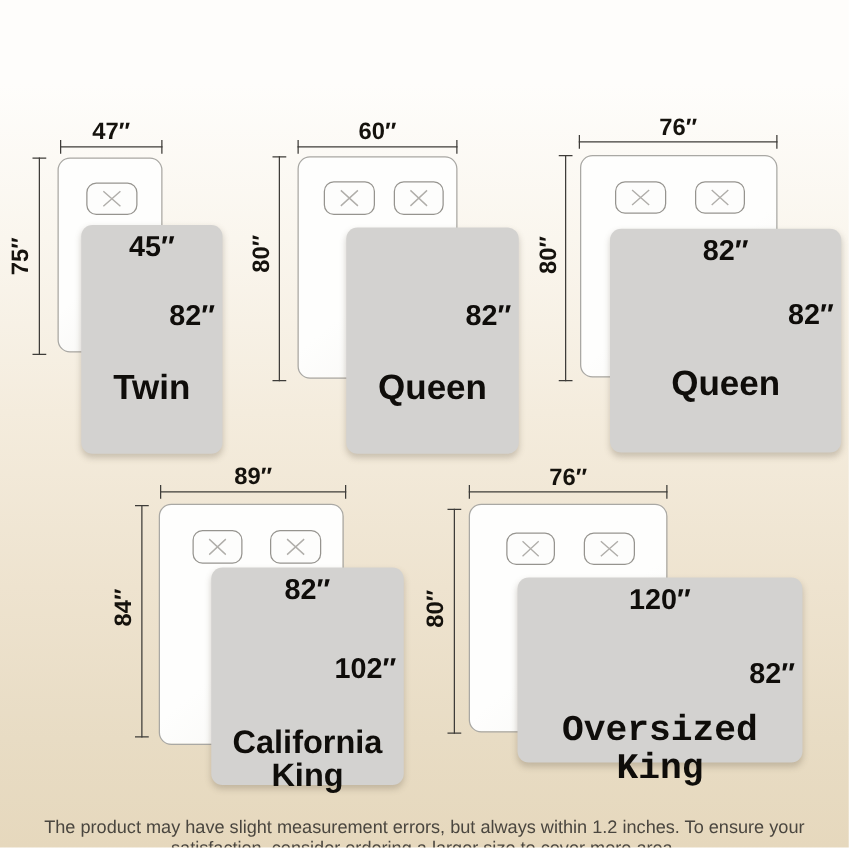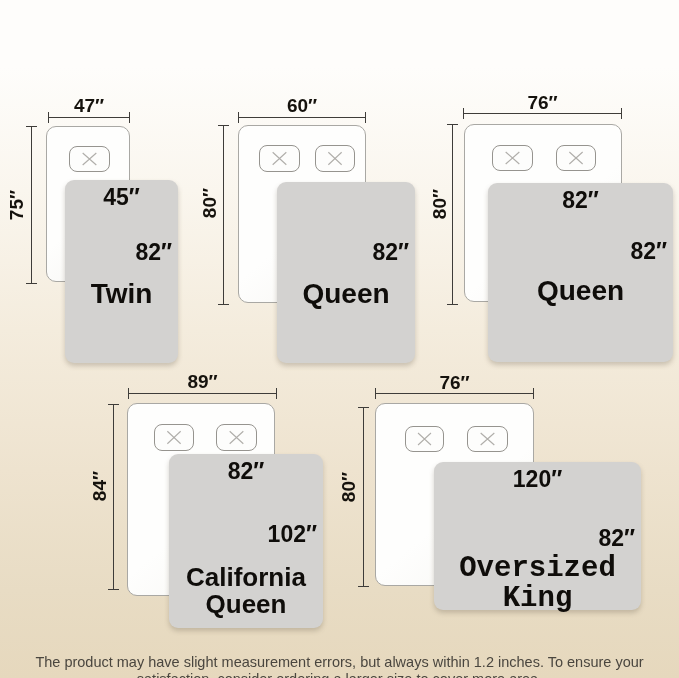--- a/index.html
+++ b/index.html
@@ -30,21 +30,21 @@
   }
   .pillow { position:absolute; background:#fdfdfc; border:1px solid #96948f; border-radius:8px; }
   .pillow svg { width:100%; height:100%; display:block; }
   .blanket {
     position:absolute; background:#d3d2d0; border-radius:9px;
     box-shadow:0 3px 5px rgba(105,95,78,0.30);
   }
   .blanket .wlab { position:absolute; top:4px; left:0; right:0; text-align:center; font-size:23px; font-weight:700; color:#0f0d0a; }
   .blanket .hlab { position:absolute; font-size:23px; font-weight:700; color:#0f0d0a; right:6px; }
   .blanket .name { position:absolute; left:0; right:0; text-align:center; font-size:28px; font-weight:700; color:#0f0d0a; line-height:1.04; }
-  .blanket .name div { margin:0 auto; }
+  .blanket .name div { margin:16px auto; }
   .note {
     position:absolute; left:0; right:0; top:638px; text-align:center;
     font-size:14.5px; line-height:1.2; color:#4a463f;
   }
   .note div { width:612px; margin:16px auto; }
 </style>
 </head>
 <body>
 
 <div class="stage">
@@ -136,21 +136,21 @@
       <div class="pillow" style="left:88px;top:20px;width:41px;height:27px;">
         <svg viewBox="0 0 40 24" preserveAspectRatio="none">
             <path d="M13 6 L27 18 M27 6 L13 18" stroke="#b0aeaa" stroke-width="1.2" fill="none"></path>
           </svg>
       </div>
     </div>
     <div class="blanket" style="left:169px;top:454px;width:154px;height:174px;">
       <div class="wlab">82″</div>
       <div class="hlab" style="top:67px;">102″</div>
       <div class="name" style="top:110px;font-size:26px;">
-          <div style="max-width:150px;">California Queen</div>
+          <div style="max-width:150px;">California King</div>
         </div>
     </div>
   </div>
 
   <div>
     <div class="dim-label" style="left:375px;top:372px;width:159px;">76″</div>
     <div class="dim-h" style="left:375px;top:393px;width:159px;"></div>
     <div class="dim-label vlabel" style="left:327px;top:477px;">80″</div>
     <div class="dim-v" style="left:363px;top:407px;height:180px;"></div>
     <div class="bed" style="left:375px;top:403px;width:159px;height:183px;">
@@ -158,21 +158,21 @@
         <svg viewBox="0 0 40 24" preserveAspectRatio="none">
             <path d="M13 6 L27 18 M27 6 L13 18" stroke="#b0aeaa" stroke-width="1.2" fill="none"></path>
           </svg>
       </div>
       <div class="pillow" style="left:91px;top:22px;width:41px;height:26px;">
         <svg viewBox="0 0 40 24" preserveAspectRatio="none">
             <path d="M13 6 L27 18 M27 6 L13 18" stroke="#b0aeaa" stroke-width="1.2" fill="none"></path>
           </svg>
       </div>
     </div>
-    <div class="blanket" style="left:434px;top:462px;width:207px;height:148px;padding-left:12px;">
+    <div class="blanket" style="left:414px;top:462px;width:228px;height:148px;padding-left:12px;">
       <div class="wlab">120″</div>
       <div class="hlab" style="top:63px;">82″</div>
       <div class="name" style="top:92px;font-size:29px;font-family:Liberation Mono, monospace;">
           <div style="max-width:175px;">Oversized King</div>
         </div>
     </div>
   </div>
 
   <div class="note">
     <div>The product may have slight measurement errors, but always within 1.2 inches. To ensure your satisfaction, consider ordering a larger size to cover more area.</div>

